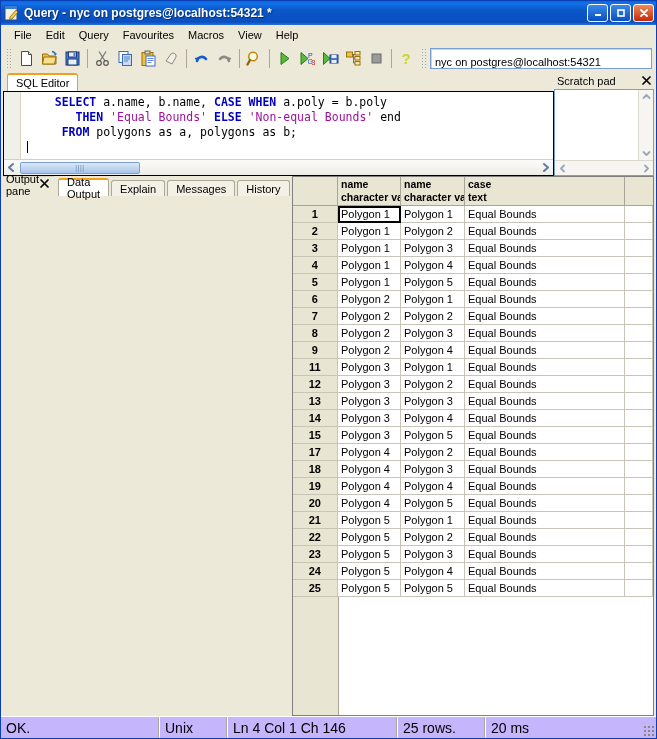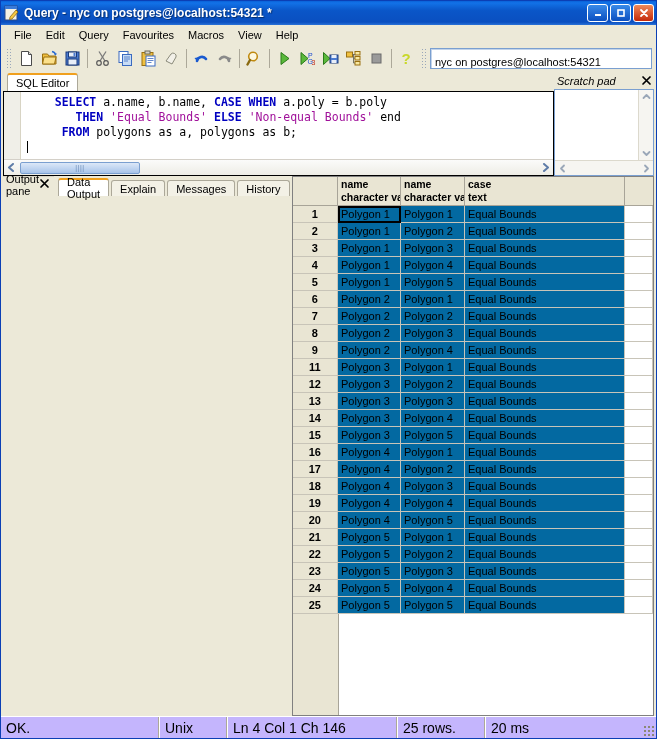--- a/index.html
+++ b/index.html
@@ -62,39 +62,39 @@
   .hsb{height:15px;flex:0 0 15px;display:flex;align-items:center;
     background:linear-gradient(to bottom,#fbfbfa,#eeede6);border-top:1px solid #d4d0c8;}
   .sb-arrow{width:15px;height:13px;flex:0 0 15px;display:flex;align-items:center;justify-content:center;
     color:#5e7ca8;font-size:10px;font-weight:bold;}
   .sb-thumb{width:120px;height:12px;margin-left:1px;border:1px solid #7a9fd0;border-radius:2px;
     background:linear-gradient(to bottom,#dce8f8,#a8c4ea);display:flex;align-items:center;justify-content:center;
     color:#6a8ab5;font-size:7px;letter-spacing:.5px;box-sizing:border-box;}
   .sb-track{flex:1;}
 
   
-  .scratch{width:100px;flex:0 0 100px;display:flex;flex-direction:column;font-style:italic;}
+  .scratch{width:100px;flex:0 0 100px;display:flex;flex-direction:column;}
   .scratch-hd{height:16px;flex:0 0 16px;display:flex;align-items:center;justify-content:space-between;
     font-size:11px;padding:0 2px 0 3px;box-sizing:border-box;}
   .scratch-body{flex:1;border:1px solid #7a9fd0;background:#fff;display:flex;flex-direction:column;
     box-sizing:border-box;min-height:0;}
   .sp-row{flex:1;display:flex;min-height:0;}
   .sp-area{flex:1;background:#fff;}
   .sp-vsb{width:14px;flex:0 0 14px;background:#f6f5f1;border-left:1px solid #dcd9cd;
     display:flex;flex-direction:column;justify-content:space-between;}
   .sp-btn{height:13px;display:flex;align-items:center;justify-content:center;color:#9aa7b8;font-size:8px;}
   .sp-hsb{height:14px;flex:0 0 14px;background:#f6f5f1;border-top:1px solid #dcd9cd;
     display:flex;align-items:center;justify-content:space-between;}
 
   
   .outpane{flex:1;display:flex;flex-direction:row;min-height:0;padding:0 2px;box-sizing:border-box;}
   .out-hd{height:16px;flex:0 0 16px;display:flex;align-items:center;justify-content:space-between;
     font-size:11px;padding:0 4px 0 3px;box-sizing:border-box;border-top:1px solid #d9d5c6;}
   .out-tabs{height:20px;flex:0 0 20px;display:flex;align-items:flex-end;padding-left:4px;}
-  .grid{flex:1;border:1px solid #808080;background:#0369a1;overflow:hidden;box-sizing:border-box;
+  .grid{flex:1;border:1px solid #808080;background:#ffffff;overflow:hidden;box-sizing:border-box;
     display:flex;flex-direction:column;min-height:0;}
   table.dg{border-collapse:collapse;table-layout:fixed;width:100%;font-size:11px;}
   table.dg th{background:#e9e5d3;border-right:1px solid #a8a498;border-bottom:1px solid #a8a498;
     font-weight:bold;text-align:left;vertical-align:top;padding:1px 3px;height:28px;
     overflow:hidden;white-space:nowrap;box-sizing:border-box;font-size:10.5px;line-height:13px;}
   table.dg th.rowhdr{width:45px;}
   table.dg th.filler{border-right:none;}
   table.dg td{border-right:1px solid #c8c4b8;border-bottom:1px solid #c8c4b8;
     padding:0 3px;height:17px;overflow:hidden;white-space:nowrap;box-sizing:border-box;}
   td.rn{background:#e9e5d3;text-align:center;font-weight:bold;border-right:1px solid #a8a498;}
@@ -515,27 +515,20 @@
               <td class="blank"></td>
             </tr>
             <tr>
               <td class="rn">15</td>
               <td>Polygon 3</td>
               <td>Polygon 5</td>
               <td>Equal Bounds</td>
               <td class="blank"></td>
             </tr>
             <tr>
-              <td class="rn">16</td>
-              <td>Polygon 4</td>
-              <td>Polygon 1</td>
-              <td>Equal Bounds</td>
-              <td class="blank"></td>
-            </tr>
-            <tr>
               <td class="rn">17</td>
               <td>Polygon 4</td>
               <td>Polygon 2</td>
               <td>Equal Bounds</td>
               <td class="blank"></td>
             </tr>
             <tr>
               <td class="rn">18</td>
               <td>Polygon 4</td>
               <td>Polygon 3</td>

